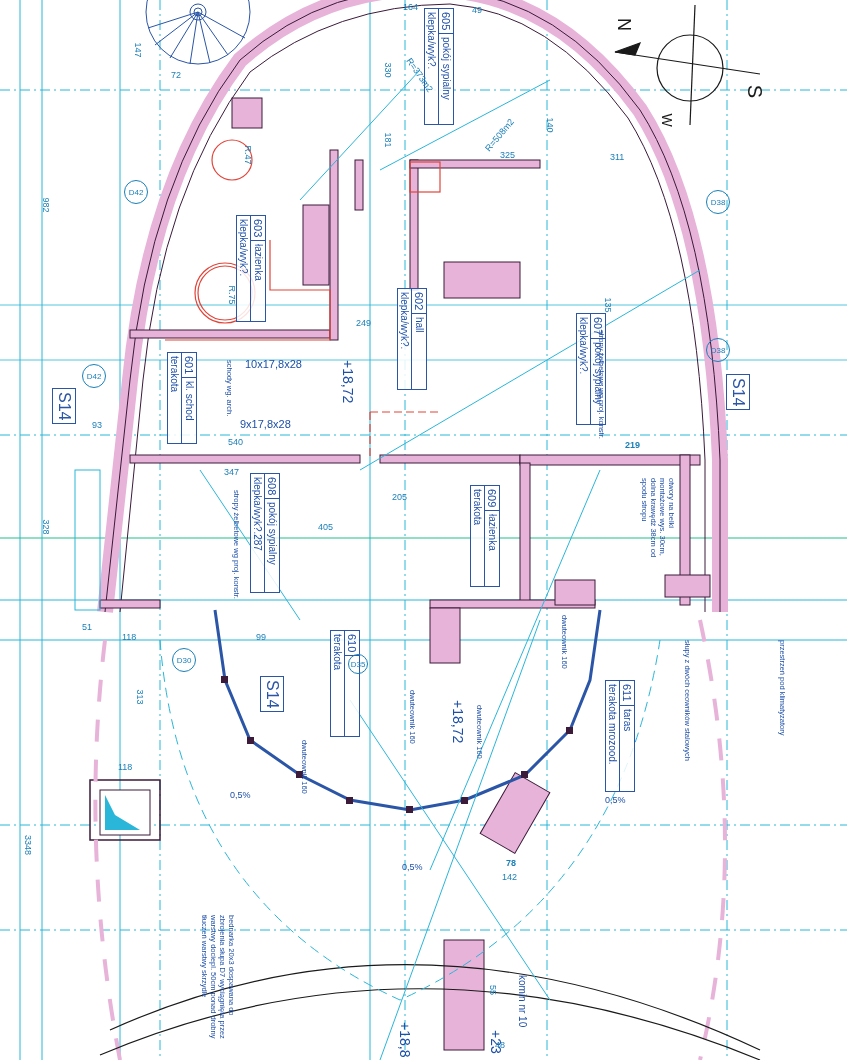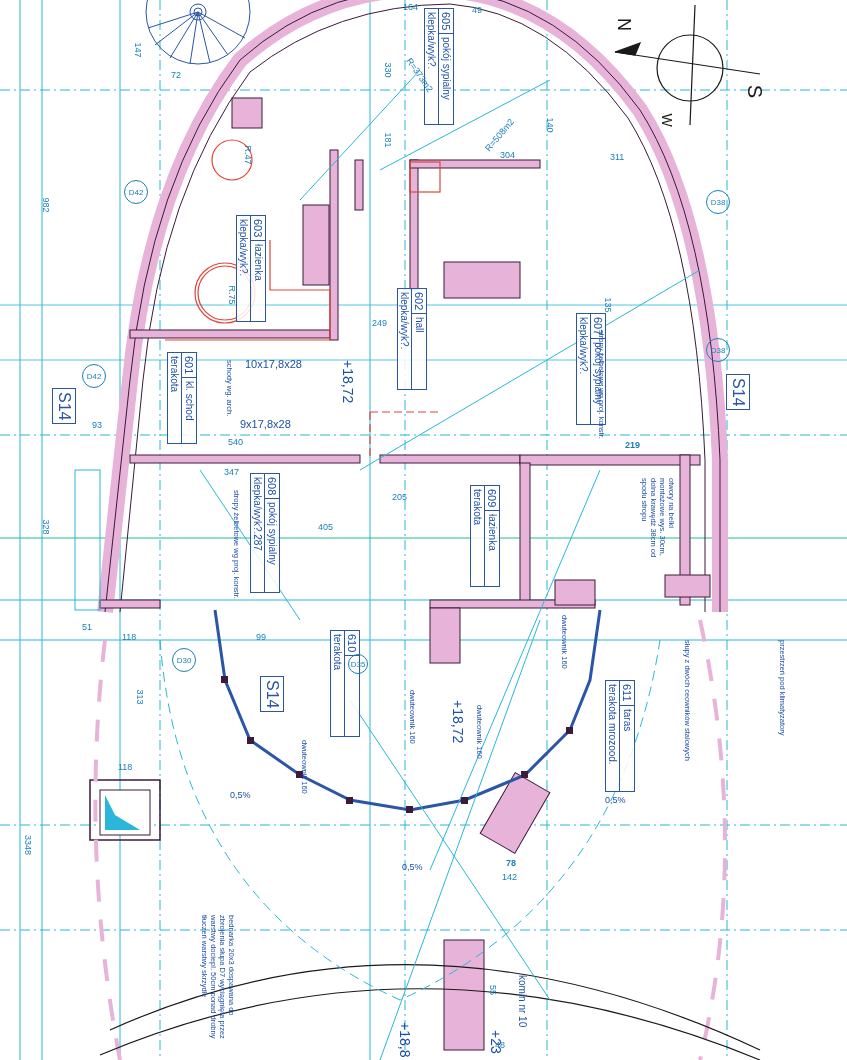--- a/index.html
+++ b/index.html
@@ -246,41 +246,41 @@
 <div class="circle-tag" style="left:172px;top:648px;width:22px;height:22px;">D30</div>
 <div class="circle-tag" style="left:348px;top:654px;width:18px;height:18px;">D35</div>
 
 <div class="dim" style="left:400px;top:70px;transform:rotate(55deg);">R=373m2</div>
 <div class="dim" style="left:480px;top:130px;transform:rotate(-50deg);">R=508m2</div>
 <div class="dim" style="left:238px;top:150px;transform:rotate(90deg);">R.47</div>
 <div class="dim" style="left:222px;top:290px;transform:rotate(90deg);">R.75</div>
 
 <div class="dim" style="left:403px;top:2px;">164</div>
 <div class="dim" style="left:472px;top:5px;">49</div>
-<div class="dim" style="left:500px;top:150px;">304</div>
+<div class="dim" style="left:500px;top:150px;">325</div>
 <div class="dim" style="left:380px;top:65px;transform:rotate(90deg);">330</div>
 <div class="dim" style="left:380px;top:135px;transform:rotate(90deg);">181</div>
 <div class="dim" style="left:542px;top:120px;transform:rotate(90deg);">140</div>
 <div class="dim" style="left:130px;top:45px;transform:rotate(90deg);">147</div>
 <div class="dim" style="left:171px;top:70px;">72</div>
 <div class="dim" style="left:38px;top:200px;transform:rotate(90deg);">982</div>
 <div class="dim" style="left:18px;top:840px;transform:rotate(90deg);">3348</div>
 <div class="dim" style="left:132px;top:692px;transform:rotate(90deg);">313</div>
 <div class="dim" style="left:38px;top:522px;transform:rotate(90deg);">328</div>
 <div class="dim" style="left:92px;top:420px;">93</div>
 <div class="dim" style="left:82px;top:622px;">51</div>
 <div class="dim" style="left:122px;top:632px;">118</div>
 <div class="dim" style="left:118px;top:762px;">118</div>
 <div class="dim" style="left:585px;top:152px;margin-left:25px;">311</div>
 <div class="dim" style="left:600px;top:300px;transform:rotate(90deg);">135</div>
 <div class="dim" style="left:228px;top:437px;">540</div>
 <div class="dim" style="left:224px;top:467px;">347</div>
 <div class="dim" style="left:318px;top:522px;">405</div>
 <div class="dim" style="left:625px;top:440px;font-weight:bold;">219</div>
-<div class="dim" style="left:372px;top:318px;text-align:right;">249</div>
+<div class="dim" style="left:356px;top:318px;text-align:right;">249</div>
 <div class="dim" style="left:392px;top:492px;">205</div>
 <div class="dim" style="left:256px;top:632px;">99</div>
 <div class="dim" style="left:506px;top:858px;font-weight:bold;">78</div>
 <div class="dim" style="left:502px;top:872px;">142</div>
 <div class="dim" style="left:488px;top:985px;transform:rotate(90deg);">55</div>
 <div class="dim" style="left:495px;top:1040px;">48</div>
 
 <div class="note" style="left:518px;top:975px;font-size:10px;">komin nr 10</div>
 <div class="note" style="left:408px;top:690px;">dwuteownik 160</div>
 <div class="note" style="left:300px;top:740px;">dwuteownik 160</div>

